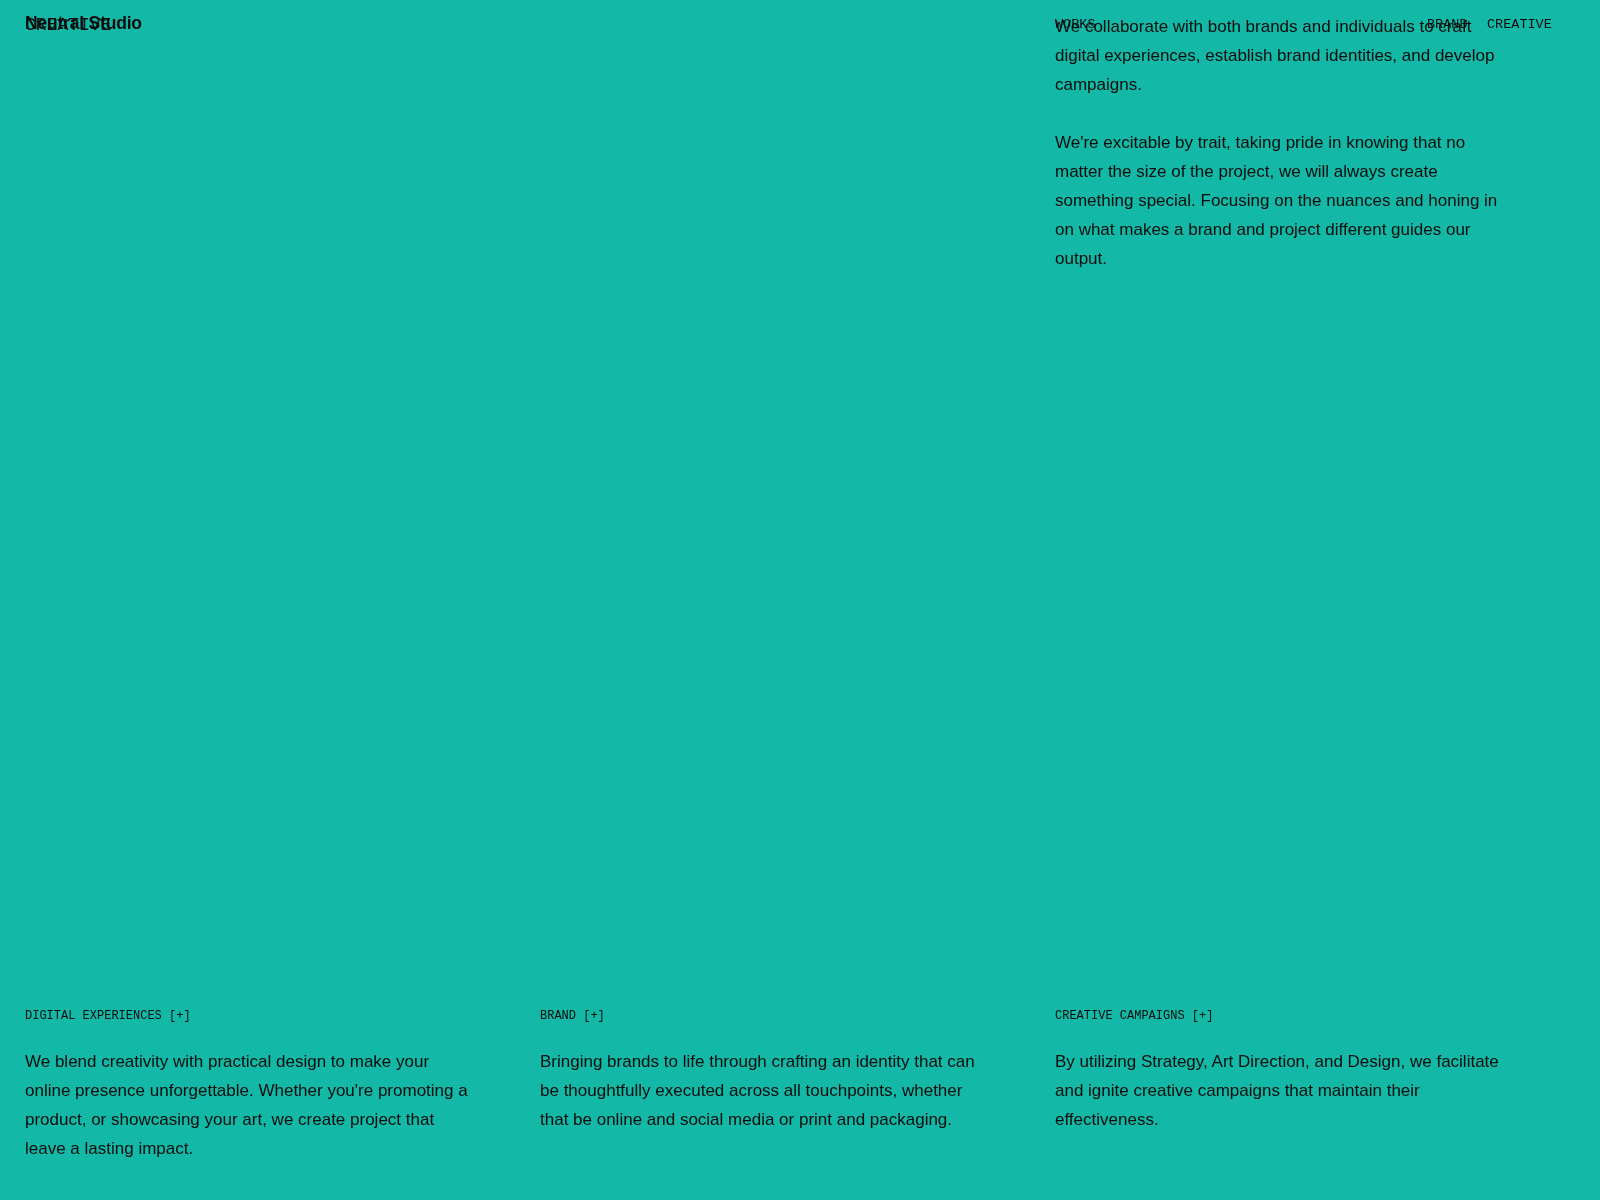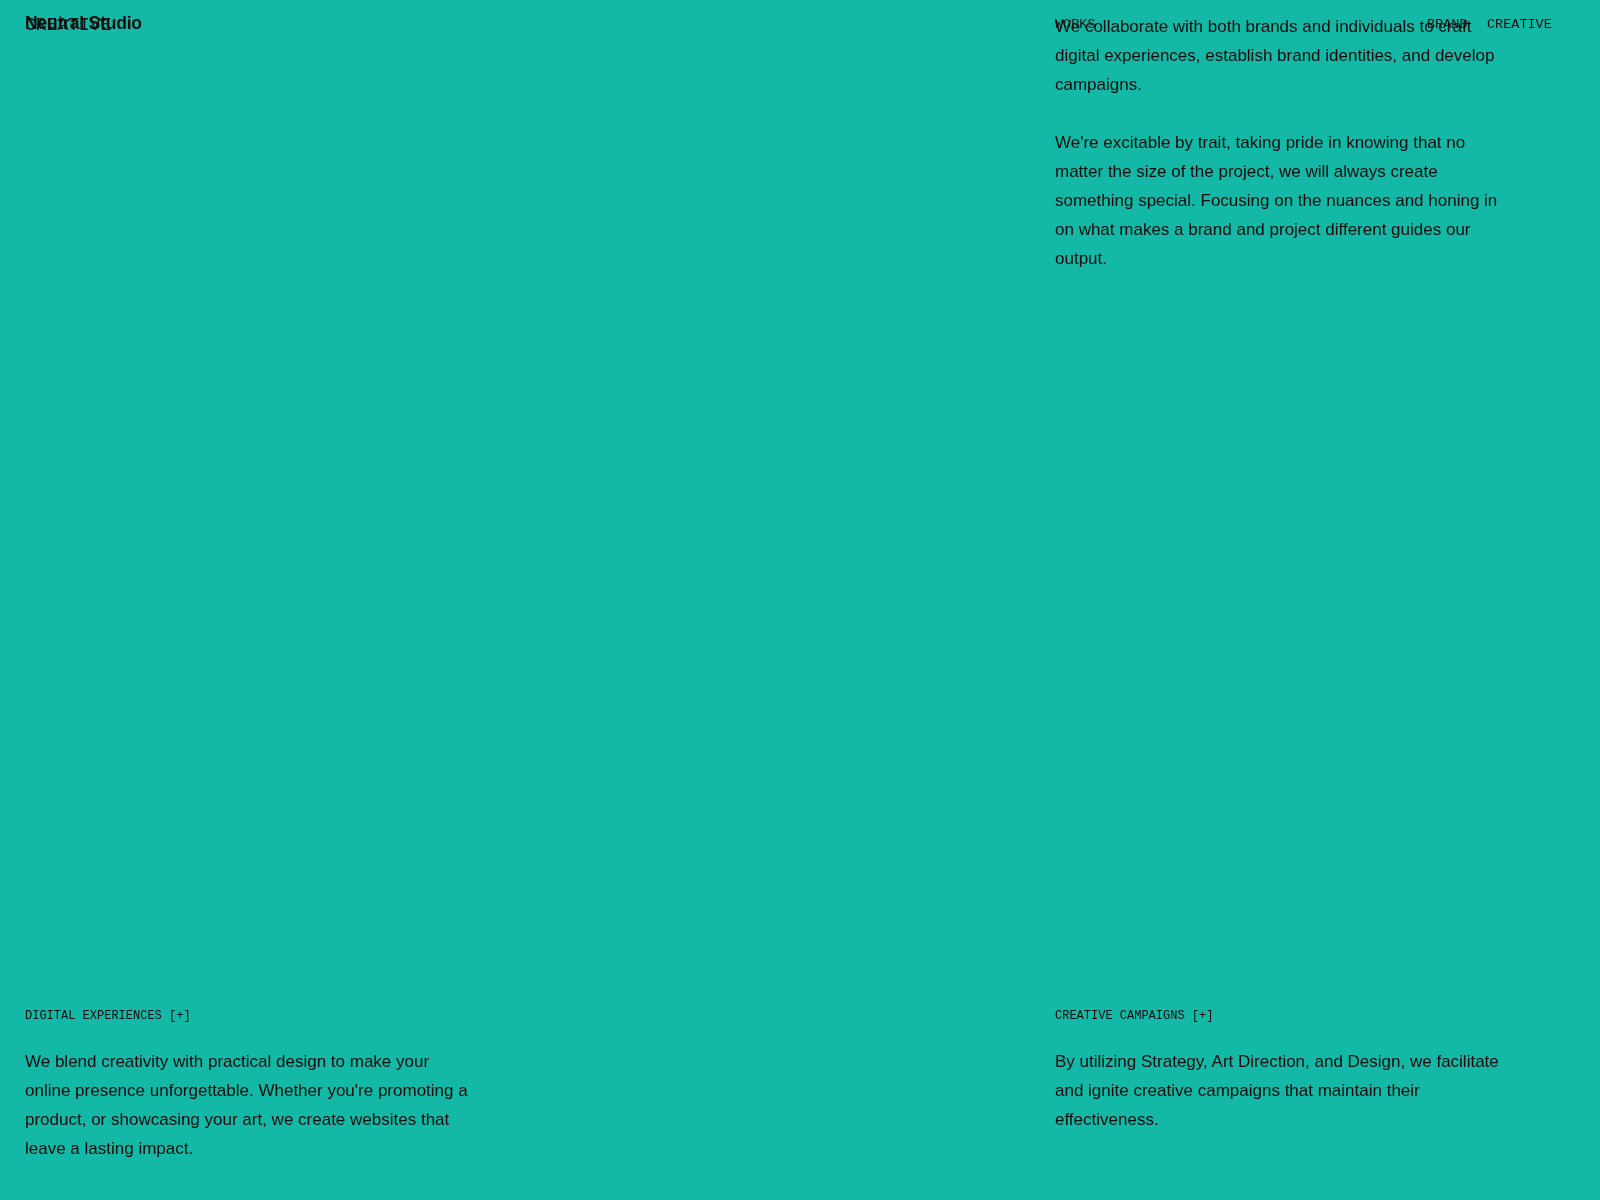--- a/index.html
+++ b/index.html
@@ -109,24 +109,30 @@
 matter the size of the project, we will always create
 something special. Focusing on the nuances and honing in
 on what makes a brand and project different guides our
 output.</p>
   </div>
 
   <div class="service-col col-1">
     <div class="service-heading">DIGITAL EXPERIENCES [+]</div>
     <div class="service-desc">We blend creativity with practical design to make your
 online presence unforgettable. Whether you're promoting a
-product, or showcasing your art, we create websites that
+product, or showcasing your art, we create project that
 leave a lasting impact.</div>
   </div>
 
+  <div class="service-col col-2">
+    <div class="service-heading">BRAND [+]</div>
+    <div class="service-desc">Bringing brands to life through crafting an identity that can
+be thoughtfully executed across all touchpoints, whether
+that be online and social media or print and packaging.</div>
+  </div>
 
   <div class="service-col col-3">
     <div class="service-heading">CREATIVE CAMPAIGNS [+]</div>
     <div class="service-desc">By utilizing Strategy, Art Direction, and Design, we facilitate
 and ignite creative campaigns that maintain their
 effectiveness.</div>
   </div>
 
 </div>
 

